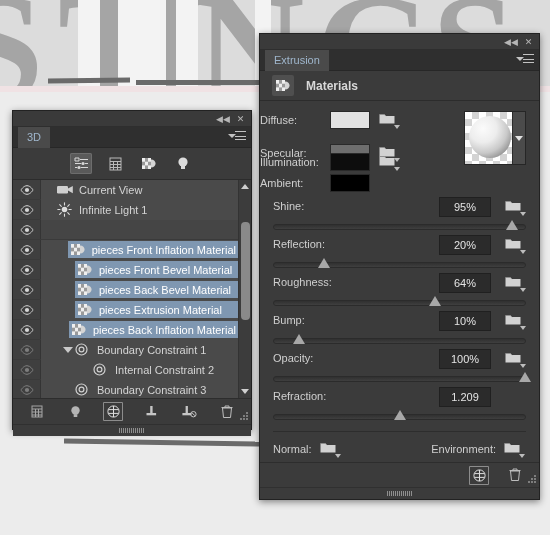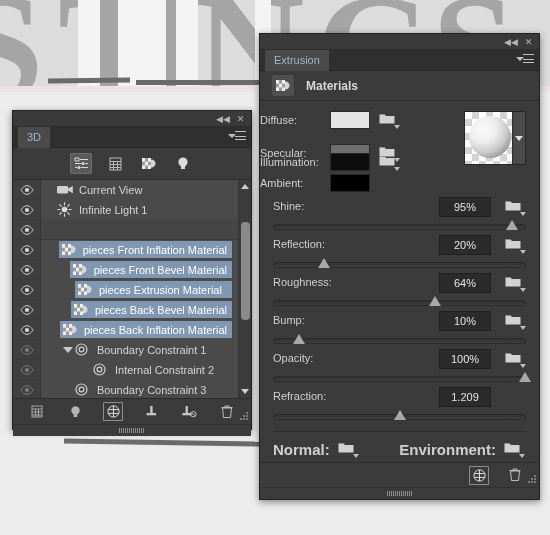--- a/index.html
+++ b/index.html
@@ -161,21 +161,21 @@
     font-size: 11px;
     white-space: nowrap;
     padding-left: 5px;
   }
   .row.material .labelwrap {
     background: #7f97b1;
     height: 17px;
     display: flex; align-items: center;
     padding: 0 5px 0 3px;
     flex: 1;
-    margin-right: 19px;
+    margin-right: 10px;
   }
   .row.material .label { color: #ffffff; padding-left: 4px; }
   .row.dim .eyecol svg { opacity: .42; }
   .indent { display: inline-block; }
   .disc-tri {
     width: 0; height: 0;
     border-left: 5px solid transparent;
     border-right: 5px solid transparent;
     border-top: 6px solid #c9c9c9;
     margin-right: 2px;
@@ -343,21 +343,21 @@
     border-right: 6px solid transparent;
     border-bottom: 10px solid #a8a8a8;
     cursor: pointer;
   }
 
   .divider { height: 1px; background: #2d2d2d; margin: 6px 13px 0 13px; }
   .maprow {
     position: relative; height: 34px; padding: 0 13px;
     display: flex; align-items: center;
   }
-  .maprow .lbl { color: #cfcfcf; font-size: 15px; font-weight: bold; }
+  .maprow .lbl { color: #cfcfcf; font-size: 11px; }
   .maprow .folderbtn { margin-left: 8px; }
   .maprow .right { position: absolute; right: 13px; display: flex; align-items: center; }
 
   .prop-bottom {
     position: absolute; left: 0; bottom: 12px;
     width: 100%; height: 25px;
     background: #3b3b3b;
     border-top: 1px solid #2d2d2d;
     display: flex; align-items: center; justify-content: flex-end;
     gap: 16px;
@@ -582,21 +582,21 @@
                   <svg width="15" height="13" viewBox="0 0 15 13">
       <rect x="0" y="1" width="9" height="11" fill="#9a9a9a"></rect>
       <rect x="0" y="1" width="3" height="3.7" fill="#efefef"></rect>
       <rect x="6" y="1" width="3" height="3.7" fill="#efefef"></rect>
       <rect x="3" y="4.7" width="3" height="3.7" fill="#efefef"></rect>
       <rect x="0" y="8.4" width="3" height="3.6" fill="#efefef"></rect>
       <rect x="6" y="8.4" width="3" height="3.6" fill="#efefef"></rect>
       <path d="M9 2.5c3 0 4.5 2 4.5 4s-1.5 4-4.5 4z" fill="#d5d5d5"></path>
                   </svg>
                 </span>
-                <span class="label">pieces Extrusion Material</span>
+                <span class="label">pieces Back Bevel Material</span>
               </span>
             </div>
           </div>
           <div class="row material">
             <div class="eyecol">
               <svg width="14" height="10" viewBox="0 0 14 10">
   <path d="M7 0.7C3.4 0.7 1 5 1 5s2.4 4.3 6 4.3S13 5 13 5 10.6 0.7 7 0.7z" fill="none" stroke="#d6d6d6" stroke-width="1"></path>
   <circle cx="7" cy="5" r="2.1" fill="#d6d6d6"></circle>
               </svg>
             </div>
@@ -608,21 +608,21 @@
                   <svg width="15" height="13" viewBox="0 0 15 13">
       <rect x="0" y="1" width="9" height="11" fill="#9a9a9a"></rect>
       <rect x="0" y="1" width="3" height="3.7" fill="#efefef"></rect>
       <rect x="6" y="1" width="3" height="3.7" fill="#efefef"></rect>
       <rect x="3" y="4.7" width="3" height="3.7" fill="#efefef"></rect>
       <rect x="0" y="8.4" width="3" height="3.6" fill="#efefef"></rect>
       <rect x="6" y="8.4" width="3" height="3.6" fill="#efefef"></rect>
       <path d="M9 2.5c3 0 4.5 2 4.5 4s-1.5 4-4.5 4z" fill="#d5d5d5"></path>
                   </svg>
                 </span>
-                <span class="label">pieces Back Bevel Material</span>
+                <span class="label">pieces Extrusion Material</span>
               </span>
             </div>
           </div>
           <div class="row material">
             <div class="eyecol">
               <svg width="14" height="10" viewBox="0 0 14 10">
   <path d="M7 0.7C3.4 0.7 1 5 1 5s2.4 4.3 6 4.3S13 5 13 5 10.6 0.7 7 0.7z" fill="none" stroke="#d6d6d6" stroke-width="1"></path>
   <circle cx="7" cy="5" r="2.1" fill="#d6d6d6"></circle>
               </svg>
             </div>

